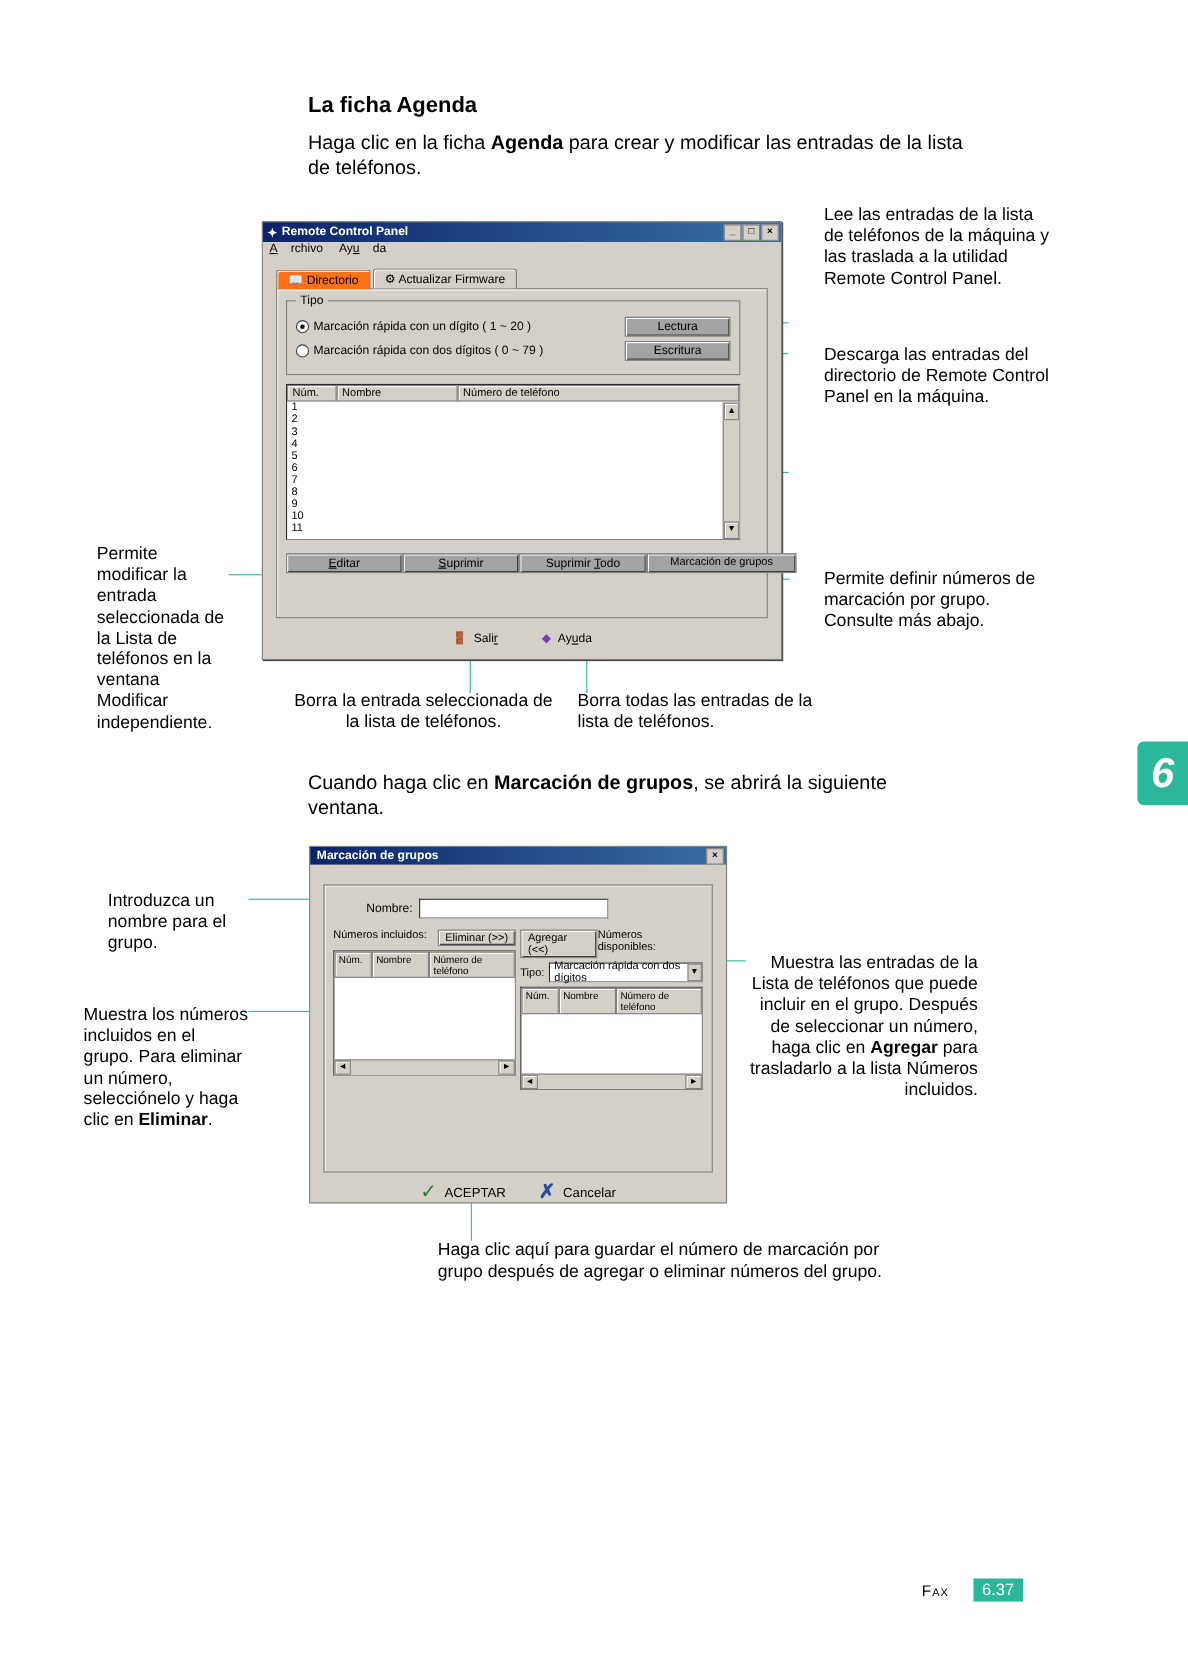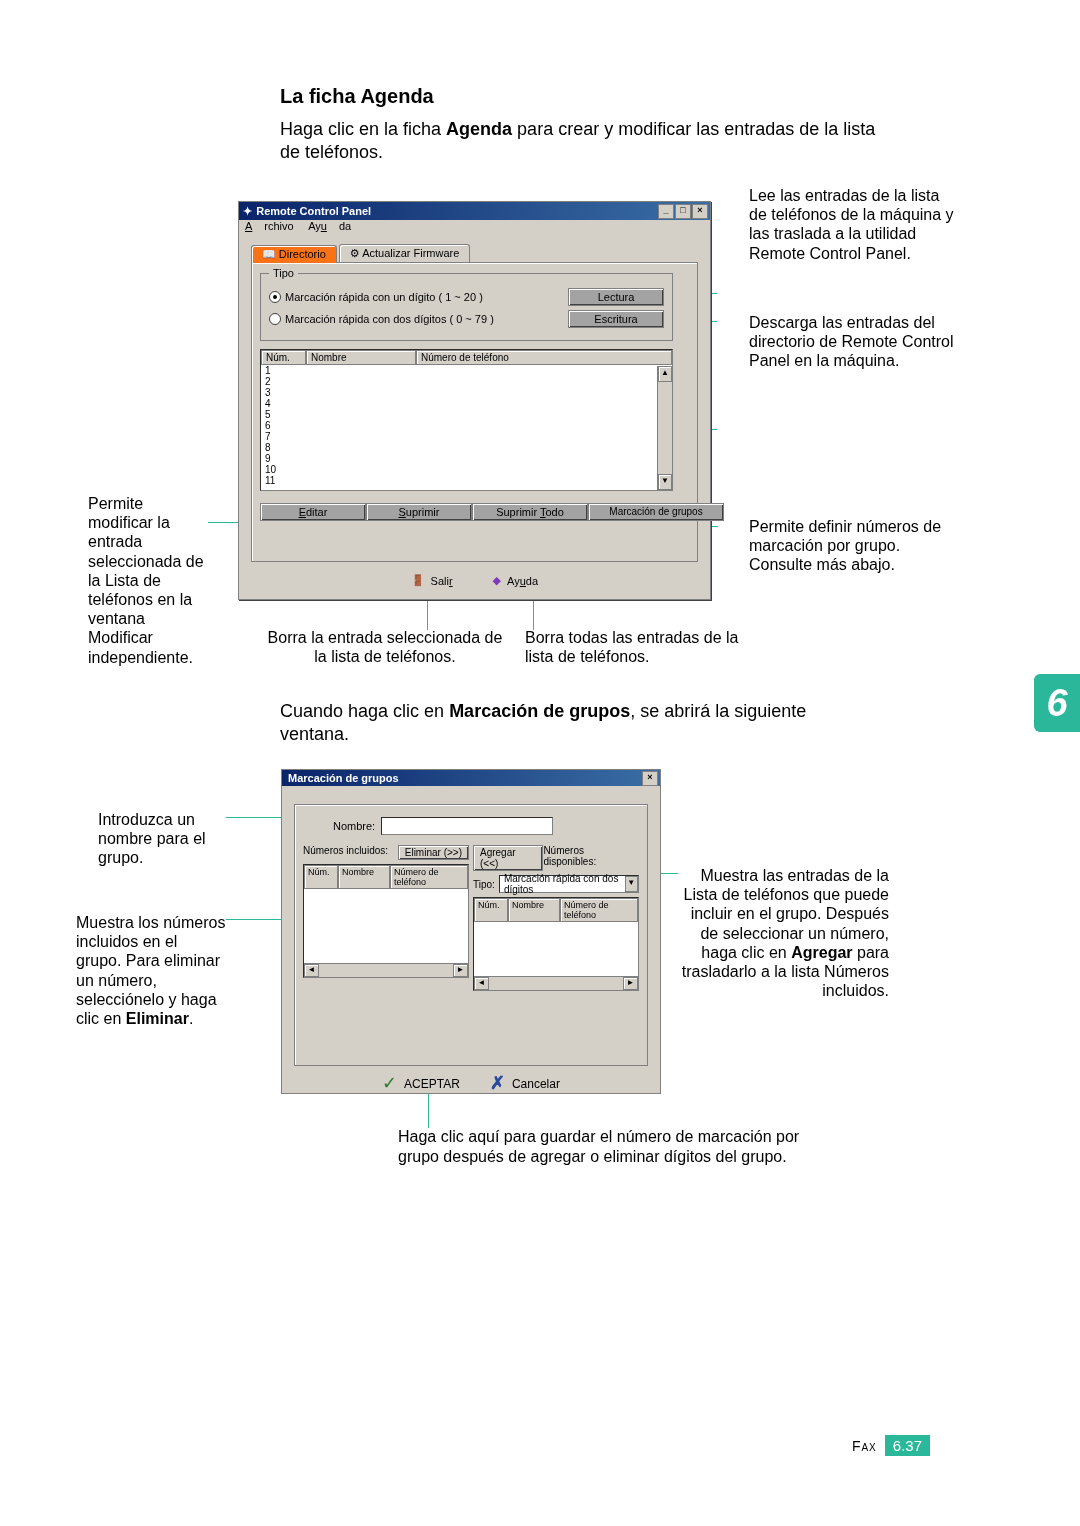--- a/index.html
+++ b/index.html
@@ -195,21 +195,21 @@
   .check-icon{width:16px;height:16px;color:#2a7a2a;font-size:18px;line-height:14px;}
   .x-icon{width:16px;height:16px;color:#2a4aa0;font-size:18px;font-weight:bold;line-height:14px;}
 
   
   .footer-caption {
     position:absolute; left:398px; top:1127px; font-size:16px; line-height:1.25; width:410px;
   }
   .page-footer {
     position:absolute; bottom: 70px; right: 150px;
     font-size: 15px;
-    display:flex; align-items:center; gap:8px;
+    display:flex; align-items:center; gap:22px;
   }
   .page-num {
     background:#2bb89a; color:#fff; padding:2px 8px; font-size:15px;
   }
   .fax-label { font-variant: small-caps; letter-spacing:1px; font-size:14px;}
 
   
   .line { position:absolute; background:#2bb89a; }
   .dot { position:absolute; width:6px; height:6px; background:#2bb89a; border-radius:50%; }
 </style>
@@ -414,20 +414,20 @@
   </div>
 
   <div class="callout left" style="left:98px; top:810px; width:128px;">Introduzca un nombre para el grupo.</div>
   <div class="callout left" style="left:76px; top:913px; width:150px;">
     <span>Muestra los números incluidos en el grupo. Para eliminar un número, selecciónelo y haga clic en </span><span class="bold">Eliminar</span><span>.</span>
   </div>
   <div class="callout" style="left:679px; top:866px; width:210px;text-align:right;">
     <span>Muestra las entradas de la Lista de teléfonos que puede incluir en el grupo. Después de seleccionar un número, haga clic en </span><span class="bold">Agregar</span><span> para trasladarlo a la lista Números incluidos.</span>
   </div>
 
-  <div class="footer-caption">Haga clic aquí para guardar el número de marcación por grupo después de agregar o eliminar dígitos del grupo.</div>
+  <div class="footer-caption">Haga clic aquí para guardar el número de marcación por grupo después de agregar o eliminar números del grupo.</div>
 
   <div class="page-footer">
     <span class="fax-label">Fax</span>
     <span class="page-num">6.37</span>
   </div>
 
 </div>
 
 </body></html>

